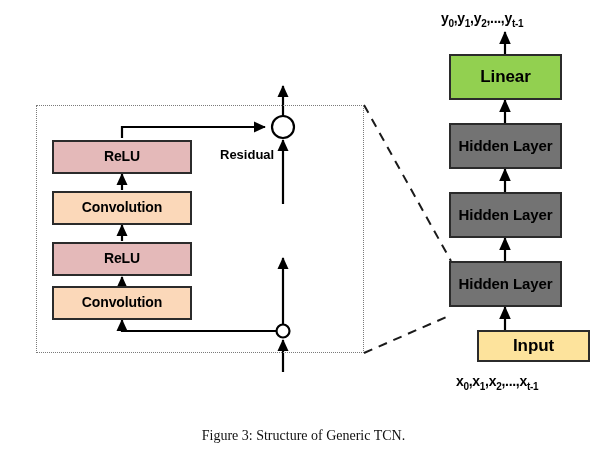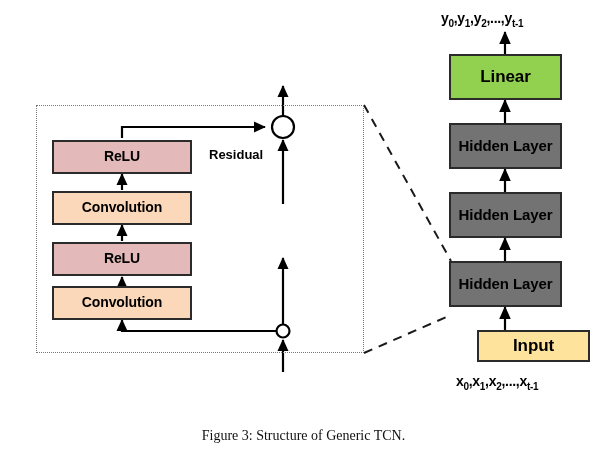--- a/index.html
+++ b/index.html
@@ -147,21 +147,21 @@
 
   <div class="node relu" style="left:52px;top:242px;width:140px;height:34px;font-size:14px;">
     <span>ReLU</span>
   </div>
 
   <div class="node conv" style="left:52px;top:286px;width:140px;height:34px;font-size:14px;">
     <span>Convolution</span>
   </div>
 
 
-  <div class="residual-label" style="left:209px;top:147px;">Residual</div>
+  <div class="residual-label" style="left:192px;top:147px;padding-left:28px;">Residual</div>
 
   <div class="io-label" style="left:441px;top:10px;">
     y<sub>0</sub>,y<sub>1</sub>,y<sub>2</sub>,...,y<sub>t-1</sub>
   </div>
 
   <div class="node linear" style="left:449px;top:54px;width:113px;height:46px;font-size:17px;">
     <span>Linear</span>
   </div>
 
   <div class="node hidden" style="left:449px;top:123px;width:113px;height:46px;font-size:15px;">

